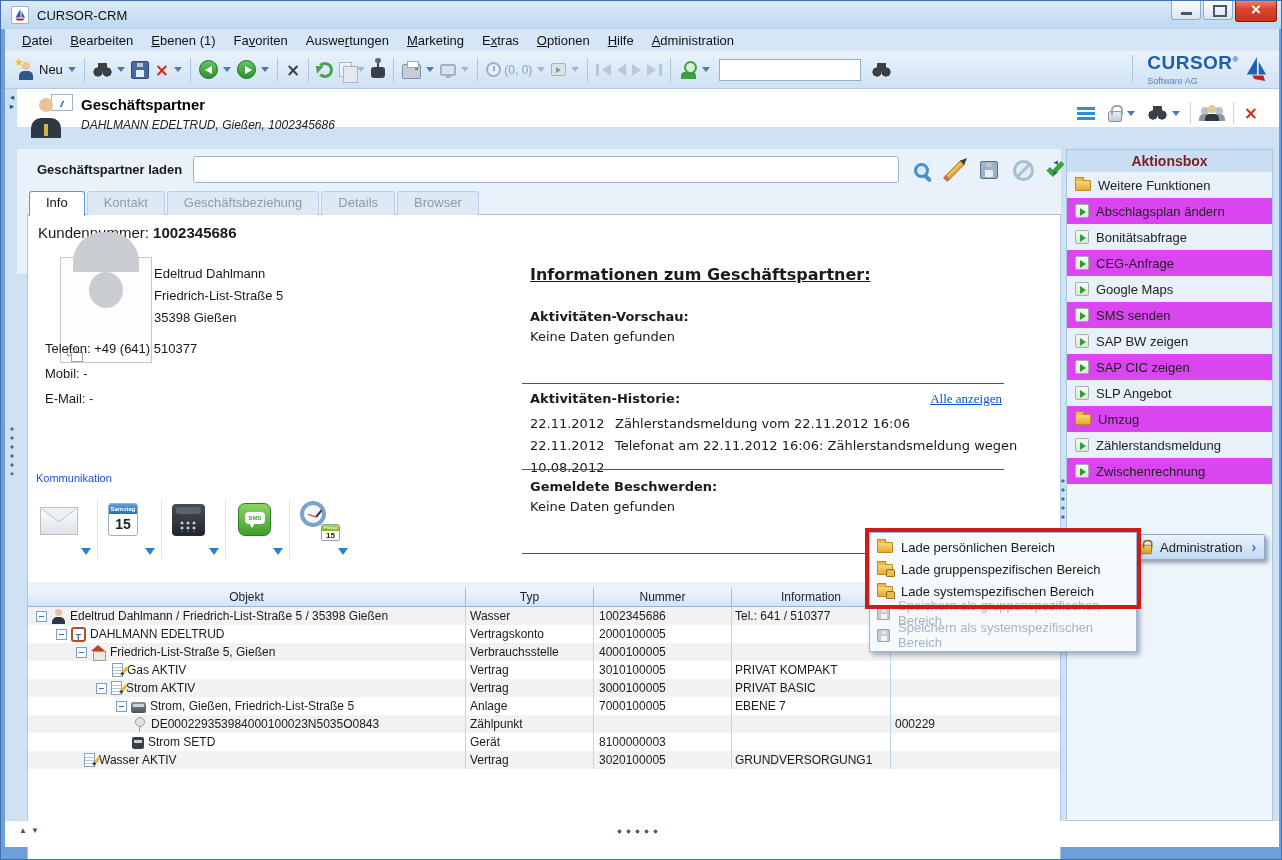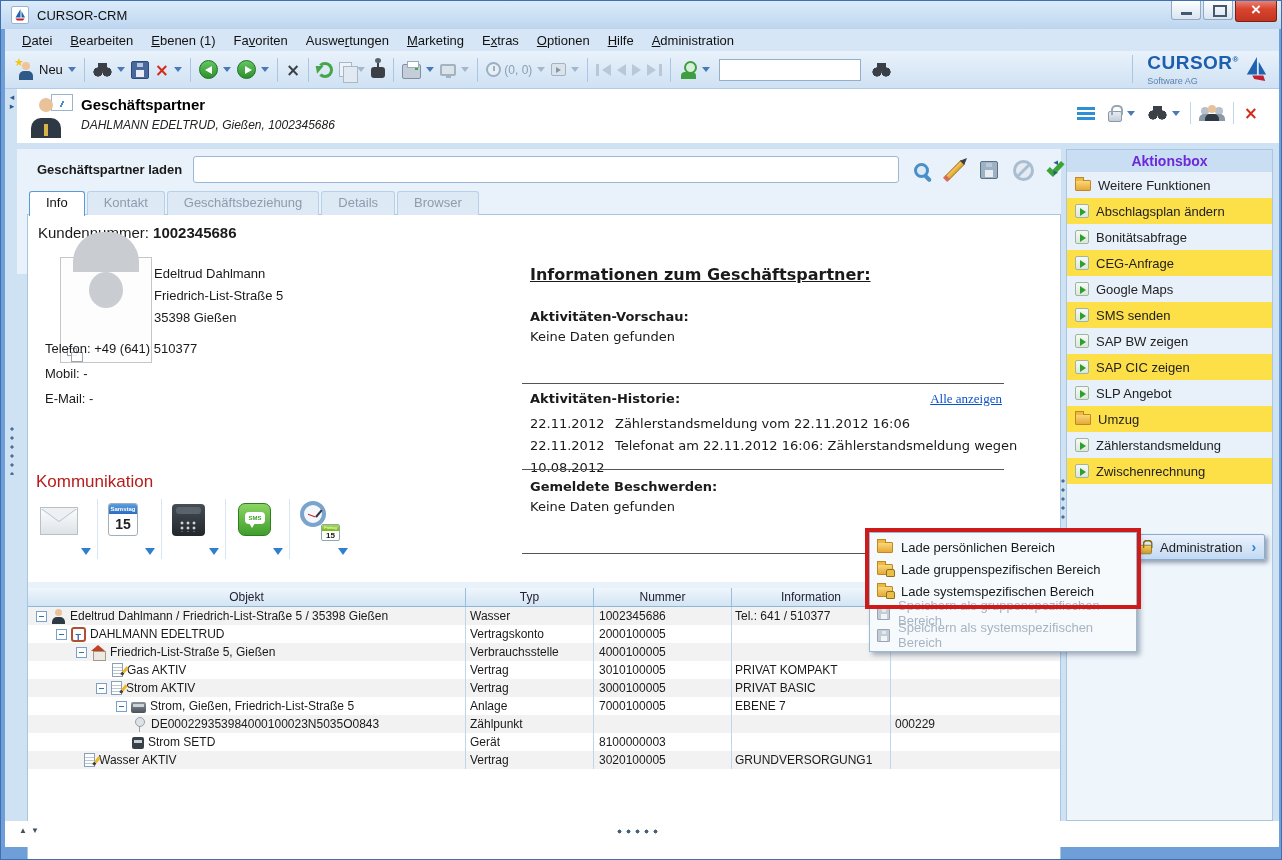--- a/index.html
+++ b/index.html
@@ -86,21 +86,21 @@
   #brandname sup{font-size:8px;}
   #brandsub{color:#5b82ab;font-size:9px;}
 
   
   #content{position:absolute;left:4px;top:88px;width:1274px;height:758px;background:#cfe2f4;}
   #leftrail-arrows{position:absolute;left:2px;top:4px;width:10px;color:#2e5a8a;font-size:9px;line-height:9px;text-align:center;}
   #leftrail-dots{position:absolute;left:5px;top:338px;width:4px;height:48px;
     background:radial-gradient(circle at 2px 2px,#4a6f94 0 1.4px,transparent 1.8px) 0 0/4px 9px repeat-y;}
 
   
-  #pageheader{position:absolute;left:12px;top:0;width:1262px;height:54px;background:#fff;}
+  #pageheader{position:absolute;left:12px;top:0;width:1262px;height:38px;background:#fff;}
   #avatar{position:absolute;left:12px;top:5px;width:46px;height:44px;}
   #avatar .chart{position:absolute;right:2px;top:0;width:22px;height:17px;background:#fff;border:1px solid #9ab4cc;}
   #avatar .chart::after{content:"";position:absolute;left:2px;bottom:3px;width:16px;height:6px;
      background:linear-gradient(115deg,transparent 45%,#3f8fd0 45% 55%,transparent 55%);}
   #avatar .head{position:absolute;left:10px;top:4px;width:14px;height:14px;border-radius:50%;background:#e9c29a;}
   #avatar .body{position:absolute;left:2px;bottom:0;width:30px;height:20px;border-radius:10px 10px 0 0;background:#2e3944;}
   #avatar .tie{position:absolute;left:15px;bottom:2px;width:4px;height:12px;background:#d8b34a;}
   #ph-title{position:absolute;left:64px;top:7px;font-size:15px;font-weight:bold;color:#000;}
   #ph-sub{position:absolute;left:64px;top:29px;font-size:12px;color:#222;font-style:italic;}
   #ph-icons{position:absolute;right:18px;top:13px;display:flex;align-items:center;gap:7px;}
@@ -139,21 +139,21 @@
   #kn-label{position:absolute;left:10px;top:9px;font-size:15px;}
   #kn-value{font-weight:bold;}
   #photo{position:absolute;left:32px;top:42px;width:92px;height:106px;background:#fdfdfd;border:1px solid #c6c6c6;padding:4px;}
   #photo .inner{position:relative;width:100%;height:100%;background:#ededee;overflow:hidden;}
   #photo .inner::before{content:"";position:absolute;left:24px;top:10px;width:34px;height:36px;border-radius:50%;background:#c9cdd2;}
   #photo .inner::after{content:"";position:absolute;left:8px;bottom:-10px;width:66px;height:40px;border-radius:30px 30px 0 0;background:#c9cdd2;}
   #photo .ovl{position:absolute;left:6px;bottom:6px;width:10px;height:8px;border:1px solid #9aa6b0;background:rgba(255,255,255,.8);}
   #photo .ovl::after{content:"";position:absolute;left:3px;top:3px;width:10px;height:8px;border:1px solid #9aa6b0;background:rgba(255,255,255,.8);}
   #addr{position:absolute;left:126px;top:48px;line-height:22px;font-size:13px;}
   #contactlines{position:absolute;left:17px;top:121px;line-height:25px;font-size:13px;}
-  #komm-label{position:absolute;left:8px;top:257px;font-size:17px;color:#b91c1c;}
+  #komm-label{position:absolute;left:8px;top:257px;font-size:11px;color:#1d4ed8;}
   #commrow{position:absolute;left:6px;top:284px;display:flex;height:60px;}
   .commcell{width:64px;position:relative;border-right:1px solid #d8e6f4;}
   .commcell:last-child{border-right:none;}
   .commdd{position:absolute;right:6px;bottom:4px;width:0;height:0;border-left:5px solid transparent;border-right:5px solid transparent;border-top:7px solid #2f7fd0;}
   .c-mail{position:absolute;left:6px;top:8px;width:38px;height:28px;background:linear-gradient(#fcfdfe,#dee3e8);border:1px solid #b8c0c8;}
   .c-mail::before{content:"";position:absolute;left:0;top:0;border-left:18px solid transparent;border-right:18px solid transparent;border-top:13px solid #eef1f4;filter:drop-shadow(0 1px 0 #b8c0c8);}
   .c-cal{position:absolute;left:10px;top:4px;width:30px;height:33px;background:#fff;border:1px solid #a0aeba;border-radius:3px;overflow:hidden;text-align:center;}
   .c-cal .wd{display:block;height:10px;background:linear-gradient(#5c9ede,#2a6cc0);color:#fff;font-size:6px;line-height:10px;font-weight:bold;}
   .c-cal .dy{display:block;font-size:14px;font-weight:bold;color:#222;line-height:21px;}
   .c-phone{position:absolute;left:10px;top:5px;width:33px;height:32px;background:linear-gradient(#454d55,#22272c);border-radius:4px;}
@@ -208,23 +208,23 @@
   .t-doc::after{content:"";position:absolute;right:-4px;bottom:0;width:3px;height:10px;background:linear-gradient(#f0b429 70%,#3a3f44 70%);transform:rotate(38deg);}
   .t-meter{background:linear-gradient(#8a949e,#4a525a);border-radius:2px;height:11px !important;margin-top:3px;}
   .t-meter::before{content:"";position:absolute;left:2px;top:2px;width:11px;height:3px;background:#cdd4da;}
   .t-pin::before{content:"";position:absolute;left:3px;top:0;width:8px;height:8px;border-radius:50%;border:1px solid #98a0a8;background:#dde2e7;}
   .t-pin::after{content:"";position:absolute;left:7px;top:9px;width:1px;height:6px;background:#98a0a8;}
   .t-device{background:#3a4048;border-radius:2px;width:12px !important;height:12px !important;margin-top:2px;}
   .t-device::before{content:"";position:absolute;left:2px;top:3px;width:8px;height:3px;background:#c8d0d8;}
 
   
   #sidebar{position:absolute;left:1061px;top:60px;width:207px;height:672px;background:#eef5fb;border:1px solid #a9c6e0;}
-  #ab-header{height:22px;background:#c9def2;color:#6d28d9;font-weight:bold;font-size:14px;display:flex;align-items:center;justify-content:center;}
+  #ab-header{height:22px;background:#c9def2;color:#7f1d1d;font-weight:bold;font-size:14px;display:flex;align-items:center;justify-content:center;}
   .abitem{height:26px;display:flex;align-items:center;gap:7px;padding-left:8px;font-size:13px;color:#222;}
-  .abitem.row-a{background:#e8f1fa;} .abitem.row-b{background:#fde047;}
+  .abitem.row-a{background:#e8f1fa;} .abitem.row-b{background:#d946ef;}
   .i-folder{width:16px;height:11px;background:linear-gradient(#f8d878,#e8a838);border:1px solid #c08820;border-radius:1px;position:relative;flex:none;display:inline-block;}
   .i-folder::before{content:"";position:absolute;left:-1px;top:-4px;width:7px;height:3px;background:#eeb845;border:1px solid #c08820;border-bottom:none;}
   .i-play{width:14px;height:14px;background:linear-gradient(#f6faf6,#dce8dc);border:1px solid #a0b4a0;border-radius:2px;position:relative;flex:none;display:inline-block;}
   .i-play::after{content:"";position:absolute;left:4px;top:3px;border-top:4px solid transparent;border-bottom:4px solid transparent;border-left:6px solid #2f9e2f;}
   .i-folder-lock{width:16px;height:11px;background:linear-gradient(#f8d878,#e8a838);border:1px solid #c08820;border-radius:1px;position:relative;flex:none;display:inline-block;}
   .i-folder-lock::before{content:"";position:absolute;left:-1px;top:-4px;width:7px;height:3px;background:#eeb845;border:1px solid #c08820;border-bottom:none;}
   .i-folder-lock::after{content:"";position:absolute;right:-3px;bottom:-3px;width:7px;height:6px;background:#e8c048;border:1px solid #907020;border-radius:2px 2px 1px 1px;}
   .i-save-gray{width:13px;height:13px;background:#c4ccd6;border:1px solid #98a4b0;border-radius:1px;position:relative;flex:none;display:inline-block;}
   .i-save-gray::before{content:"";position:absolute;left:3px;bottom:0;width:6px;height:5px;background:#f2f5f8;}
   .i-save-gray::after{content:"";position:absolute;left:4px;top:1px;width:4px;height:3px;background:#e4e9ee;}

